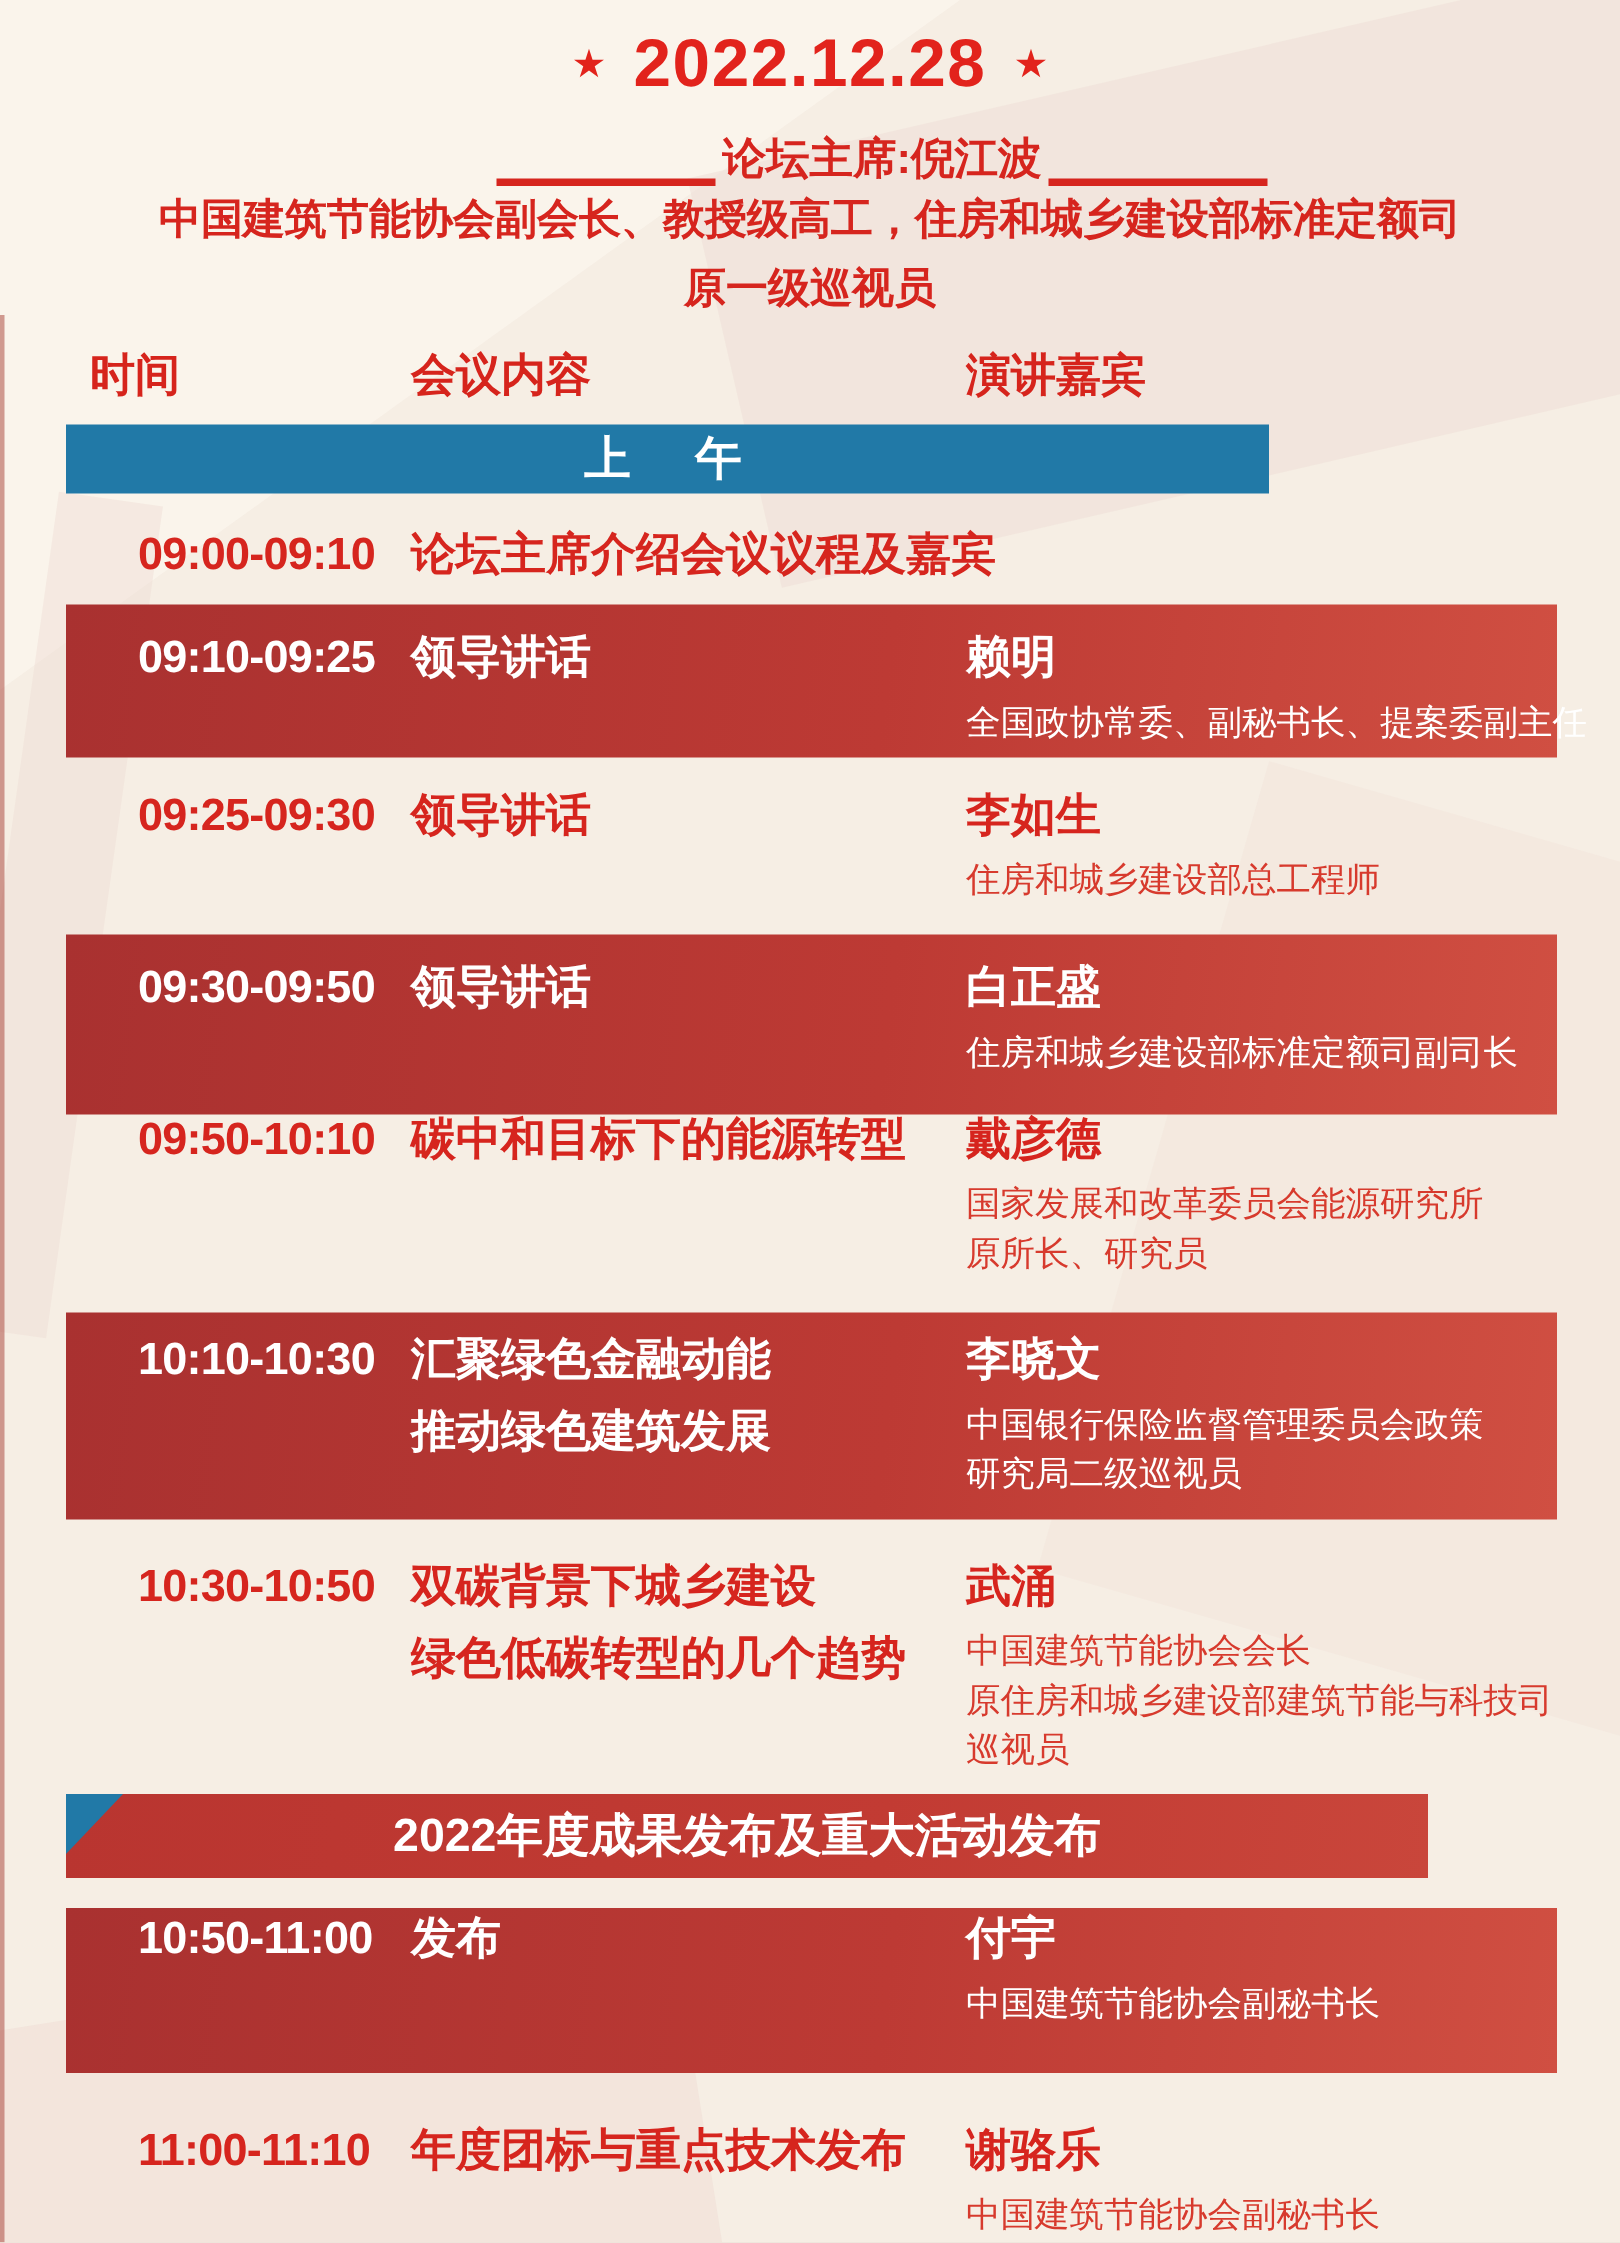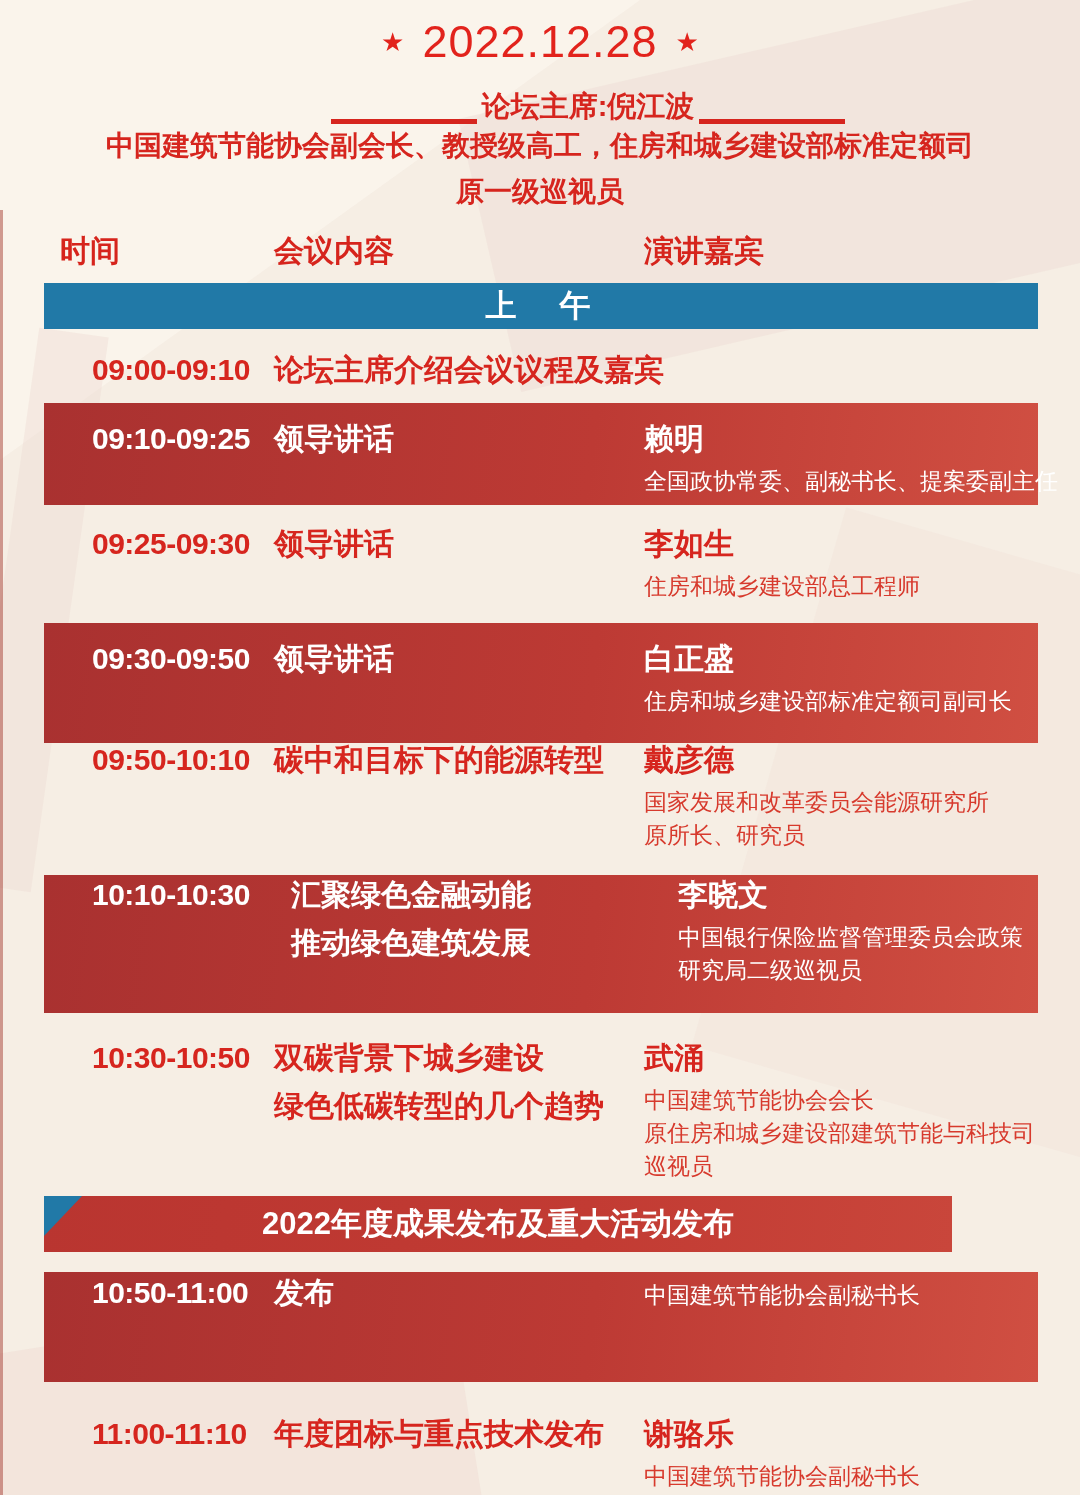--- a/index.html
+++ b/index.html
@@ -20,38 +20,38 @@
         transform:rotate(-9deg);}
   .tex5{top:330px;left:0;width:70px;height:560px;background:#eedad2;opacity:.4;
         transform:rotate(8deg);}
   .edge-strip{position:absolute;z-index:2;left:0;top:210px;width:3px;height:1285px;
         background:rgba(166,62,52,.5);}
   .layer{position:absolute;inset:0;z-index:1;}
 
   .date-row{position:absolute;top:14px;left:0;width:100%;display:flex;
         justify-content:center;align-items:center;gap:18px;}
   .star{font-size:26px;color:#e2231c;line-height:56px;}
-  .date{font-size:45px;font-weight:400;letter-spacing:1px;color:#e2231c;line-height:56px;}
+  .date{font-size:45px;font-weight:700;letter-spacing:1px;color:#e2231c;line-height:56px;}
 
   .chair-row{position:absolute;top:88px;left:0;width:100%;display:flex;
         justify-content:center;align-items:flex-end;gap:5px;padding-left:48px;}
   .chair-line{width:146px;height:5px;background:#d6251e;}
   .chair-label{font-size:29px;font-weight:800;color:#d6251e;line-height:36px;}
 
   .chair-desc{position:absolute;left:0;width:100%;text-align:center;
         font-size:28px;font-weight:600;color:#d6251e;line-height:36px;}
   .chair-desc.l1{top:128px;}
   .chair-desc.l2{top:174px;}
 
   .col-head{position:absolute;top:232px;font-size:30px;font-weight:800;color:#d6241c;line-height:38px;}
   .col-head.c1{left:60px;}
   .col-head.c2{left:274px;}
   .col-head.c3{left:644px;}
 
-  .session-banner{position:absolute;left:44px;top:283px;width:994px;height:46px;
+  .session-banner{position:absolute;left:44px;top:283px;width:802px;height:46px;
         background:#2179a7;display:flex;justify-content:center;align-items:center;
         color:#fff;font-size:31px;font-weight:700;letter-spacing:6px;}
 
   .section-banner{position:absolute;left:44px;top:1196px;width:908px;height:56px;
         background:linear-gradient(97deg,#b93530 0%,#c23b33 60%,#c9463b 100%);
         display:flex;justify-content:center;align-items:center;
         color:#fff;font-size:31px;font-weight:700;}
   .corner-tri{position:absolute;left:0;top:0;width:38px;height:40px;
         background:#2179a7;clip-path:polygon(0 0,100% 0,0 100%);}
 
@@ -165,21 +165,21 @@
             <div class="content-line">碳中和目标下的能源转型</div>
           </div>
           <div class="cell">
             <div class="speaker-name">戴彦德</div>
             <div class="desc-block">
               <div class="desc-line">国家发展和改革委员会能源研究所</div>
               <div class="desc-line">原所长、研究员</div>
             </div>
           </div>
         </div>
-        <div class="row band" style="top: 875px; height: 138px; padding-top: 0; gap: 17px;">
+        <div class="row band" style="top: 875px; height: 138px; padding-top: 12px;">
           <div class="cell">
             <div class="time">10:10-10:30</div>
           </div>
           <div class="cell">
             <div class="content-line">汇聚绿色金融动能</div>
             <div class="content-line">推动绿色建筑发展</div>
           </div>
           <div class="cell">
             <div class="speaker-name">李晓文</div>
             <div class="desc-block">
@@ -206,20 +206,21 @@
           </div>
         </div>
         <div class="row band" style="top: 1272px; height: 110px; padding-top: 1px;">
           <div class="cell">
             <div class="time">10:50-11:00</div>
           </div>
           <div class="cell">
             <div class="content-line">发布</div>
           </div>
           <div class="cell">
+            <div class="speaker-name">付宇</div>
             <div class="desc-block">
               <div class="desc-line">中国建筑节能协会副秘书长</div>
             </div>
           </div>
         </div>
         <div class="row plain" style="top: 1414px;">
           <div class="cell">
             <div class="time">11:00-11:10</div>
           </div>
           <div class="cell">

